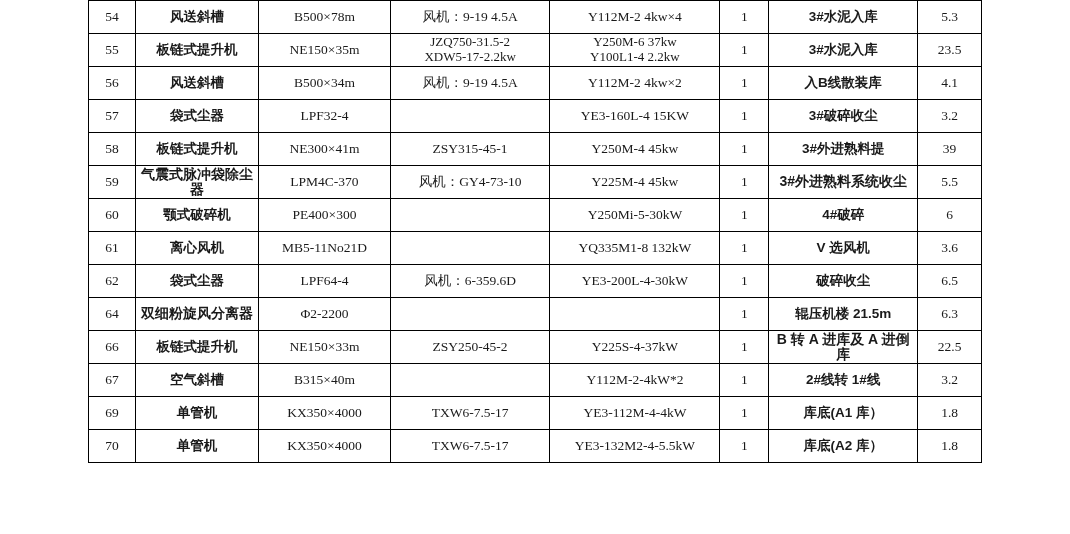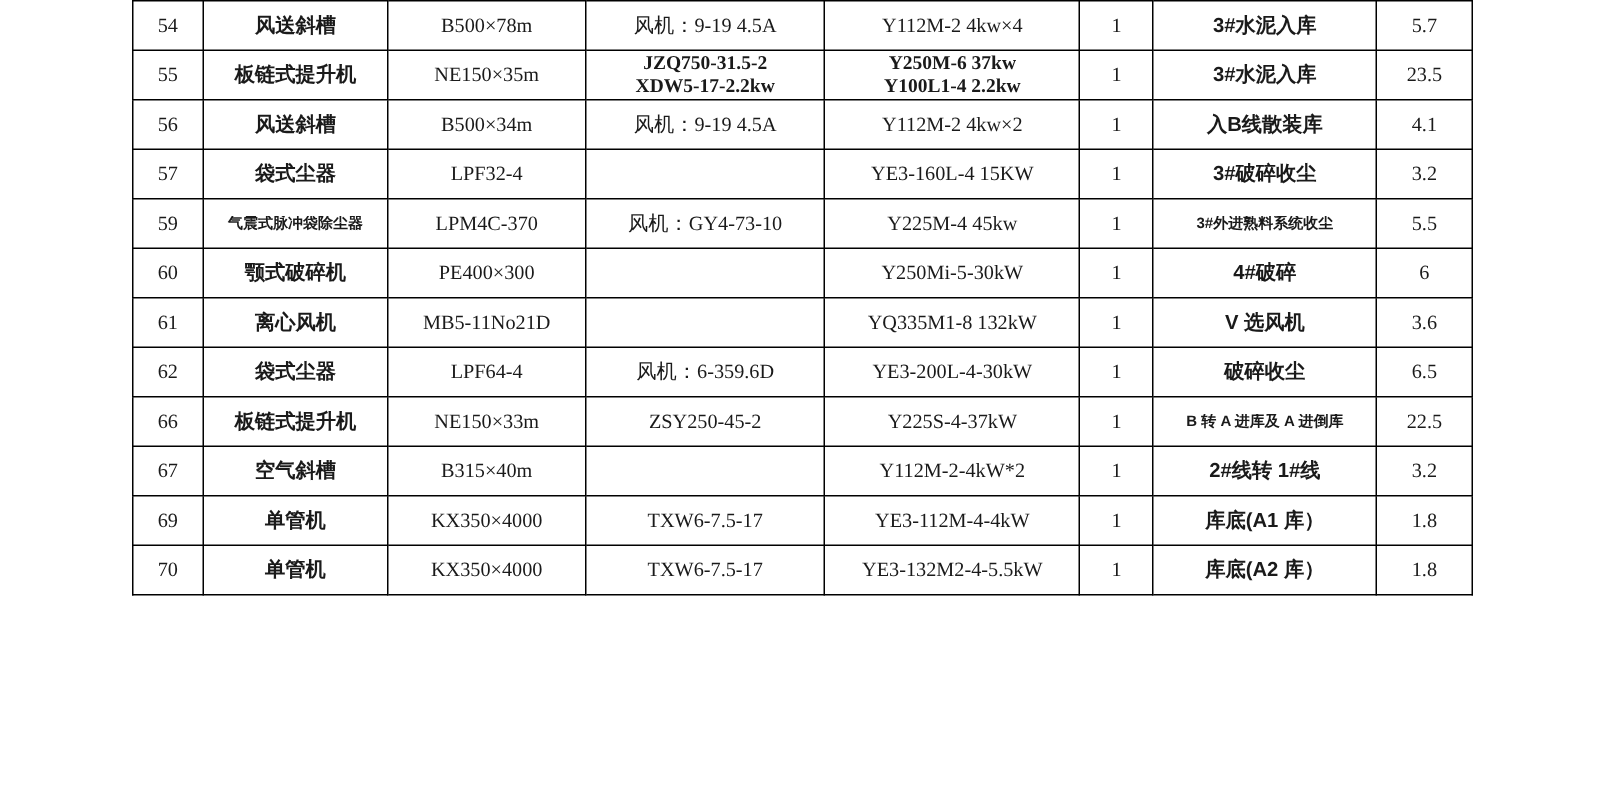--- a/index.html
+++ b/index.html
@@ -45,47 +45,46 @@
   td.c-motor { width: 160px; }
   td.c-qty   { width: 46px; }
   td.c-loc   { width: 140px; font-family: "Liberation Sans", sans-serif; font-weight: bold; font-size: 13.5px;}
   td.c-pow   { width: 60px; }
 
   .two-line {
     display: block;
     white-space: normal;
     line-height: 1.12;
     font-size: 13px;
-    font-weight: bold;
   }
   .clip-bottom {
     display: block;
     white-space: normal;
     line-height: 1.1;
-    font-size: 10px;
+    font-size: 14px;
     max-height: 30px;
     overflow: hidden;
   }
 </style>
 </head>
 <body>
 
 <div id="sheet">
   <table class="equip">
     <tbody>
 
       <tr>
         <td class="c-idx">54</td>
         <td class="c-name">风送斜槽</td>
         <td class="c-model">B500×78m</td>
         <td class="c-fan">风机：9-19    4.5A</td>
         <td class="c-motor">Y112M-2    4kw×4</td>
         <td class="c-qty">1</td>
         <td class="c-loc">3#水泥入库</td>
-        <td class="c-pow">5.7</td>
+        <td class="c-pow">5.3</td>
       </tr>
 
       <tr>
         <td class="c-idx">55</td>
         <td class="c-name">板链式提升机</td>
         <td class="c-model">NE150×35m</td>
         <td class="c-fan">
           <span class="two-line">JZQ750-31.5-2</span>
           <span class="two-line">XDW5-17-2.2kw</span>
         </td>
@@ -113,20 +112,30 @@
         <td class="c-idx">57</td>
         <td class="c-name">袋式尘器</td>
         <td class="c-model">LPF32-4</td>
         <td class="c-fan"></td>
         <td class="c-motor">YE3-160L-4 15KW</td>
         <td class="c-qty">1</td>
         <td class="c-loc">3#破碎收尘</td>
         <td class="c-pow">3.2</td>
       </tr>
 
+      <tr>
+        <td class="c-idx">58</td>
+        <td class="c-name">板链式提升机</td>
+        <td class="c-model">NE300×41m</td>
+        <td class="c-fan">ZSY315-45-1</td>
+        <td class="c-motor">Y250M-4    45kw</td>
+        <td class="c-qty">1</td>
+        <td class="c-loc">3#外进熟料提</td>
+        <td class="c-pow">39</td>
+      </tr>
 
       <tr>
         <td class="c-idx">59</td>
         <td class="c-name">
           <span class="clip-bottom">气震式脉冲袋除尘器</span>
         </td>
         <td class="c-model">LPM4C-370</td>
         <td class="c-fan">风机：GY4-73-10</td>
         <td class="c-motor">Y225M-4      45kw</td>
         <td class="c-qty">1</td>
@@ -163,20 +172,32 @@
         <td class="c-name">袋式尘器</td>
         <td class="c-model">LPF64-4</td>
         <td class="c-fan">风机：6-359.6D</td>
         <td class="c-motor">YE3-200L-4-30kW</td>
         <td class="c-qty">1</td>
         <td class="c-loc">破碎收尘</td>
         <td class="c-pow">6.5</td>
       </tr>
 
 
+      <tr>
+        <td class="c-idx">64</td>
+        <td class="c-name">
+          <span class="clip-bottom">双细粉旋风分离器</span>
+        </td>
+        <td class="c-model">Φ2-2200</td>
+        <td class="c-fan"></td>
+        <td class="c-motor"></td>
+        <td class="c-qty">1</td>
+        <td class="c-loc">辊压机楼 21.5m</td>
+        <td class="c-pow">6.3</td>
+      </tr>
 
 
       <tr>
         <td class="c-idx">66</td>
         <td class="c-name">板链式提升机</td>
         <td class="c-model">NE150×33m</td>
         <td class="c-fan">ZSY250-45-2</td>
         <td class="c-motor">Y225S-4-37kW</td>
         <td class="c-qty">1</td>
         <td class="c-loc">

